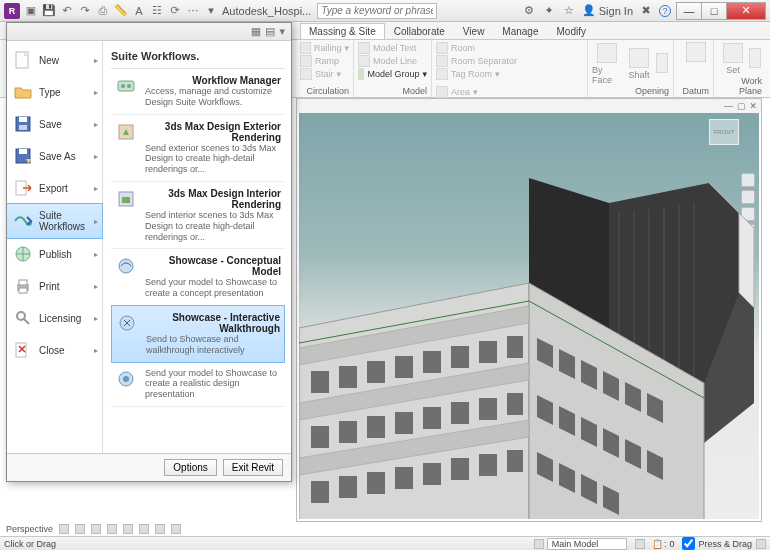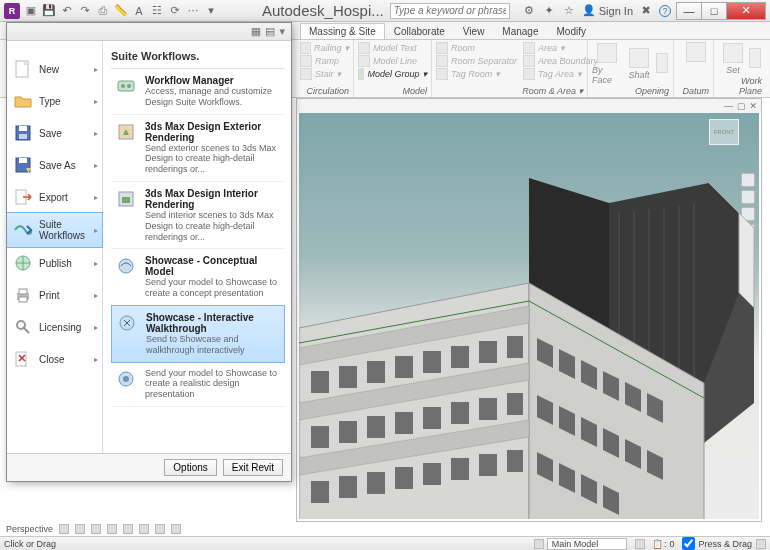--- a/index.html
+++ b/index.html
@@ -3,59 +3,59 @@
 <meta charset="utf-8">
 <style>
   * { box-sizing: border-box; margin: 0; padding: 0; font-family: "Segoe UI", Tahoma, sans-serif; }
   body { width: 770px; height: 550px; overflow: hidden; background: #fff; font-size: 11px; color: #333; position: relative; }
 
   
   .titlebar { height: 22px; background: linear-gradient(#f7f7f7,#e6e6e6); display: flex; align-items: center; border-bottom: 1px solid #bfbfbf; }
   .titlebar .qat { display: flex; align-items: center; gap: 4px; padding: 0 4px; }
   .qat-icon { width: 14px; height: 14px; display: flex; align-items: center; justify-content: center; color: #666; }
   .qat-app { width: 16px; height: 16px; background: #7b2a8e; border-radius: 2px; display:flex;align-items:center;justify-content:center;color:#fff;font-size:9px;font-weight:bold;}
-  .titlebar .doc-title { flex: 0 0 auto; margin-left: 40px; color: #555; font-size: 15px; }
+  .titlebar .doc-title { flex: 0 0 auto; color: #555; font-size: 11px; }
   .titlebar .search { margin-left: 6px; }
   .titlebar .search input { width: 120px; height: 16px; font-size: 10px; font-style: italic; color: #888; border: 1px solid #bbb; padding: 0 3px; }
   .titlebar .right-tools { display: flex; align-items: center; gap: 6px; margin-left: auto; padding-right: 4px; }
   .win-controls { display: flex; }
   .win-btn { width: 26px; height: 18px; display:flex;align-items:center;justify-content:center; border:1px solid #aaa; background:linear-gradient(#fdfdfd,#e8e8e8); margin-left:-1px;}
   .win-btn.close { background: linear-gradient(#e77,#c33); color:#fff; width:40px;}
   .signin { display:flex; align-items:center; gap:3px; color:#555; }
 
   
   .ribbon-tabs { height: 18px; background: #f4f4f4; display:flex; align-items:flex-end; padding-left: 300px; border-bottom:1px solid #c8c8c8;}
   .rtab { padding: 2px 8px; font-size: 10px; color:#444; border:1px solid transparent; border-bottom:none;}
   .rtab.active { background:#fff; border-color:#c8c8c8; }
 
   
   .ribbon { height: 58px; background:#f7f7f7; display:flex; border-bottom:1px solid #c8c8c8; padding-left:296px;}
-  .ribbon-panel { border-right:1px solid #ddd; display:flex; flex-direction:column; padding:2px 4px 0 4px;font-style:italic;}
+  .ribbon-panel { border-right:1px solid #ddd; display:flex; flex-direction:column; padding:2px 4px 0 4px;}
   .ribbon-panel .rows { flex:1; display:flex; flex-direction:column; gap:1px; font-size:9px; color:#b0b0b0;}
   .rrow { display:flex; align-items:center; gap:3px; white-space:nowrap;}
   .rrow .ico { width:12px; height:12px; background:#e9e9e9; border:1px solid #d8d8d8;}
   .ribbon-panel .plabel { text-align:right; font-size:9px; color:#666; padding:1px 0;}
   .ribbon-big { display:flex; flex-direction:column; align-items:center; justify-content:center; width:36px; color:#888; font-size:9px;}
   .ribbon-big .bico { width:20px; height:20px; background:#eee; border:1px solid #d8d8d8; margin-bottom:2px;}
 
   
   .app-menu { position:absolute; top:22px; left:6px; width:286px; height:460px; background:#fff; border:1px solid #8a8a8a; box-shadow: 2px 2px 8px rgba(0,0,0,0.3); z-index:50; display:flex; flex-direction:column;}
   .app-menu-header { height:18px; background:linear-gradient(#f4f4f4,#e8e8e8); border-bottom:1px solid #ccc; display:flex; justify-content:flex-end; align-items:center; padding:0 6px; gap:4px; color:#777;}
   .app-menu-body { flex:1; display:flex; overflow:hidden;}
-  .app-menu-left { width:96px; background:#fff; border-right:1px solid #ddd; padding-top:12px;}
+  .app-menu-left { width:96px; background:#fff; border-right:1px solid #ddd; padding-top:3px;}
   .am-item { display:flex; align-items:center; gap:6px; padding:6px 6px; font-size:10px; color:#333; position:relative;}
   .am-item.selected { background:linear-gradient(#d8ecff,#bfe0ff); border:1px solid #7ab6ef; margin:-1px;}
   .am-item .ico { width:20px; height:20px; display:flex; align-items:center; justify-content:center; }
   .am-item .arrow { position:absolute; right:4px; color:#888; font-size:8px;}
   .app-menu-right { flex:1; padding:6px 6px 6px 8px; overflow:auto;}
   .amr-title { font-weight:bold; font-size:11px; padding:3px 0 6px 0; border-bottom:1px solid #e2e2e2; }
   .wf-item { display:flex; gap:8px; padding:6px 4px; border-bottom:1px solid #eee;}
   .wf-item.selected { background:linear-gradient(#d8ecff,#bfe0ff); border:1px solid #7ab6ef; margin:-1px 0;}
   .wf-item .wico { width:22px; height:22px; flex-shrink:0; display:flex;align-items:center;justify-content:center;}
-  .wf-item .wtext .wt-title { font-weight:bold; font-size:10px; color:#222;}
+  .wf-item .wtext .wt-title { font-weight:bold; font-size:10px; color:#222;text-align:right;}
   .wf-item .wtext .wt-desc { font-size:9px; color:#666; line-height:1.2;}
   .app-menu-footer { height:28px; border-top:1px solid #ccc; display:flex; justify-content:flex-end; align-items:center; gap:6px; padding:0 8px; background:#f7f7f7;}
   .app-menu-footer button { font-size:10px; padding:2px 8px; border:1px solid #aaa; background:linear-gradient(#fdfdfd,#ececec);}
 
   
   .viewport-wrap { position:absolute; top:98px; left:296px; right:8px; bottom:28px; border:1px solid #bcbcbc; background:#fff;}
   .viewport-head { height:14px; background:#f3f3f3; display:flex; justify-content:flex-end; align-items:center; gap:4px; padding:0 4px; font-size:9px; color:#777;}
   .viewport { position:absolute; top:14px; left:2px; right:2px; bottom:2px; background:linear-gradient(#7fa6aa 0%, #9fbabb 35%, #e8e8e6 60%, #ededed 100%); overflow:hidden;}
   .building { position:absolute; left:0; right:0; bottom:0; top:60px;}
   .nav-cube { position:absolute; top:6px; right:20px; width:30px; height:26px; background:rgba(255,255,255,0.45); border:1px solid rgba(255,255,255,0.7); font-size:6px; color:#888; display:flex; align-items:center; justify-content:center;}
@@ -152,21 +152,21 @@
         </div>
       <div class="rrow" style="color:#333">
           <span class="ico" style="background:#cfe7c9"></span>
           <span>Model Group</span> 
           <span>▾</span>
         </div>
     </div>
     <div class="plabel">Model</div>
   </div>
   <div class="ribbon-panel" style="width:156px">
-    <div class="rows" style="flex-direction:row; gap:6px;">
+    <div class="rows" style="flex-direction:column; gap:6px;">
       <div style="display:flex;flex-direction:column;gap:1px;">
         <div class="rrow">
             <span class="ico"></span>
             <span>Room</span>
           </div>
         <div class="rrow">
             <span class="ico"></span>
             <span>Room Separator</span>
           </div>
         <div class="rrow">

